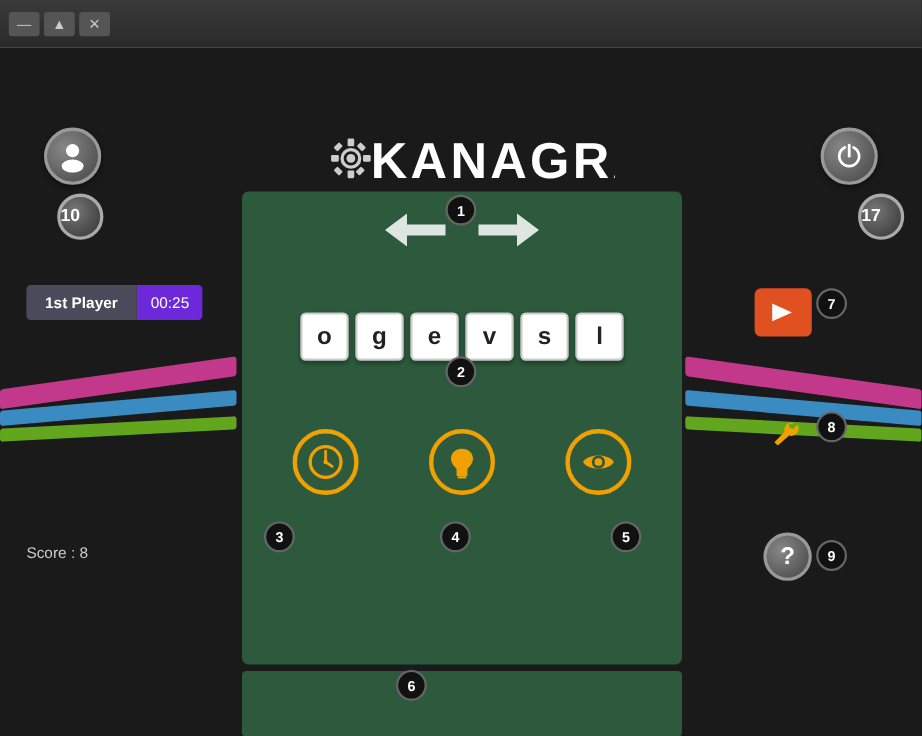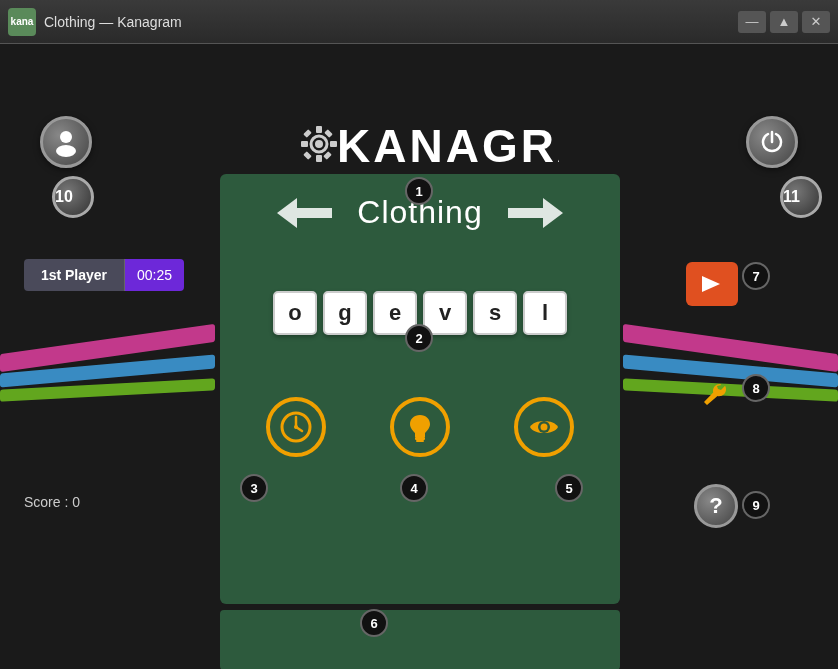--- a/index.html
+++ b/index.html
@@ -352,26 +352,20 @@
       border-radius: 0 4px 4px 0;
       min-width: 60px;
       text-align: center;
       border-left: 1px solid #666;
     }
   </style>
 </head>
 <body>
 
 <div id="titlebar">
-  <div id="titlebar-left">
-    <div id="app-icon">
-      <span>kana</span>
-    </div>
-    <span id="titlebar-title">Clothing — Kanagram</span>
-  </div>
   <div id="titlebar-controls">
     <button class="titlebar-btn">—</button>
     <button class="titlebar-btn">▲</button>
     <button class="titlebar-btn close">✕</button>
   </div>
 </div>
 
 <div id="game-container">
 
   <div id="bg-stripes">
@@ -381,21 +375,21 @@
     <div class="stripe stripe-right-pink"></div>
     <div class="stripe stripe-right-blue"></div>
     <div class="stripe stripe-right-green"></div>
   </div>
 
   <div class="score-circle" style="left:52px;top:132px;">
     <span>10</span>
   </div>
 
   <div class="score-circle" style="right:16px;top:132px;">
-    <span>11</span>
+    <span>17</span>
   </div>
 
   <div class="circle-btn" id="player-btn">
     <svg width="30" height="30" viewBox="0 0 30 30" fill="white">
       <circle cx="15" cy="10" r="6"></circle>
       <ellipse cx="15" cy="24" rx="10" ry="6"></ellipse>
     </svg>
   </div>
 
   <div class="circle-btn" id="power-btn">
@@ -423,31 +417,30 @@
       </g>
       <text x="58" y="48" font-size="46" font-weight="900" fill="white" font-family="Arial Black, sans-serif" letter-spacing="3">KANAGRAM</text>
     </svg>
   </div>
 
   <div id="player-timer-row">
     <div id="player-name-cell">1st Player</div>
     <div id="player-time-cell">00:25</div>
   </div>
 
-  <div id="score-display">Score : 0</div>
+  <div id="score-display">Score : 8</div>
 
   <div id="game-board">
 
     <div id="category-area">
       <button class="nav-arrow">
         <svg width="60" height="30" viewBox="0 0 60 30">
           <polygon points="0,15 20,0 20,10 55,10 55,20 20,20 20,30" fill="white" opacity="0.85"></polygon>
         </svg>
       </button>
-      <span id="category-title">Clothing</span>
       <button class="nav-arrow">
         <svg width="60" height="30" viewBox="0 0 60 30">
           <polygon points="60,15 40,0 40,10 5,10 5,20 40,20 40,30" fill="white" opacity="0.85"></polygon>
         </svg>
       </button>
     </div>
 
     <div id="letters-area">
     <div class="letter-tile">o</div>
         <div class="letter-tile">g</div>

